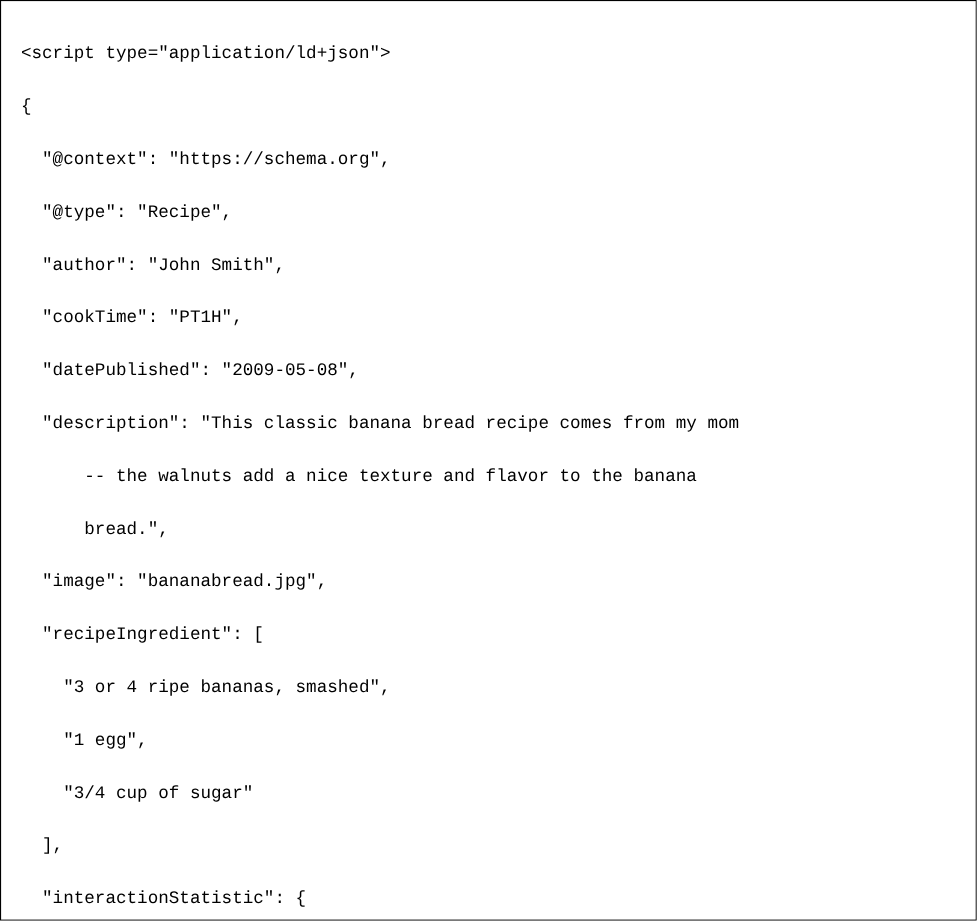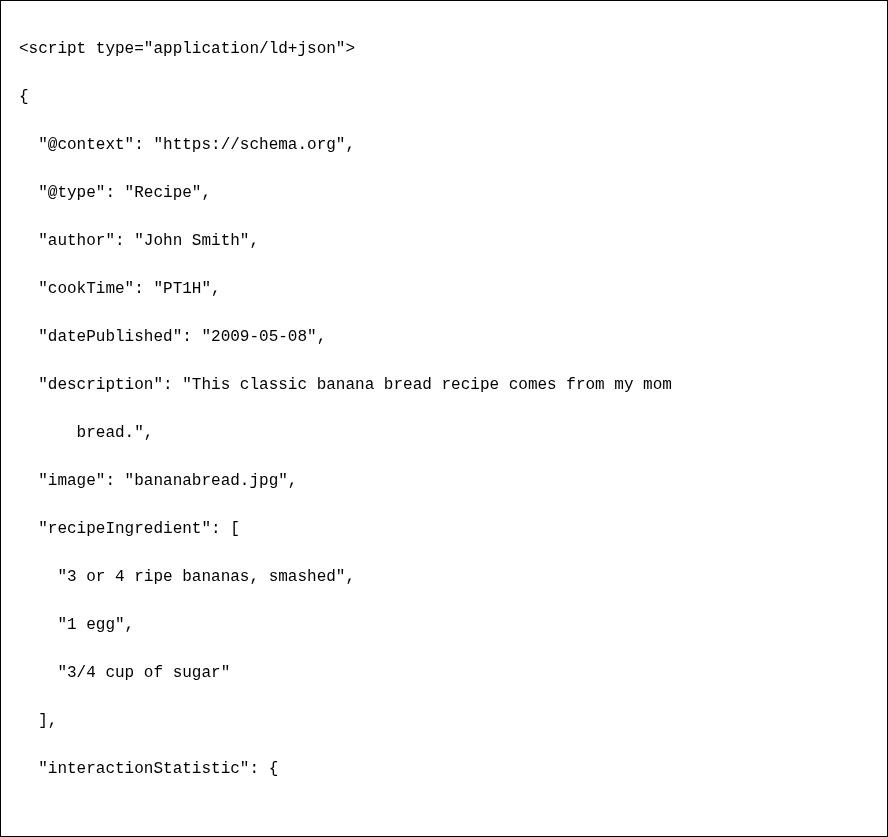--- a/index.html
+++ b/index.html
@@ -29,20 +29,21 @@
 
 <div class="code-box">
 <span class="line">&lt;script type="application/ld+json"&gt;</span>
 <span class="line">{</span>
 <span class="line ind1">"@context": "https://schema.org",</span>
 <span class="line ind1">"@type": "Recipe",</span>
 <span class="line ind1">"author": "John Smith",</span>
 <span class="line ind1">"cookTime": "PT1H",</span>
 <span class="line ind1">"datePublished": "2009-05-08",</span>
 <span class="line ind1">"description": "This classic banana bread recipe comes from my mom</span>
+<span class="line wrap1">-- the walnuts add a nice texture and flavor to the banana</span>
 <span class="line wrap1">bread.",</span>
 <span class="line ind1">"image": "bananabread.jpg",</span>
 <span class="line ind1">"recipeIngredient": [</span>
 <span class="line ind2">"3 or 4 ripe bananas, smashed",</span>
 <span class="line ind2">"1 egg",</span>
 <span class="line ind2">"3/4 cup of sugar"</span>
 <span class="line ind1">],</span>
 <span class="line ind1">"interactionStatistic": {</span>
 
 

